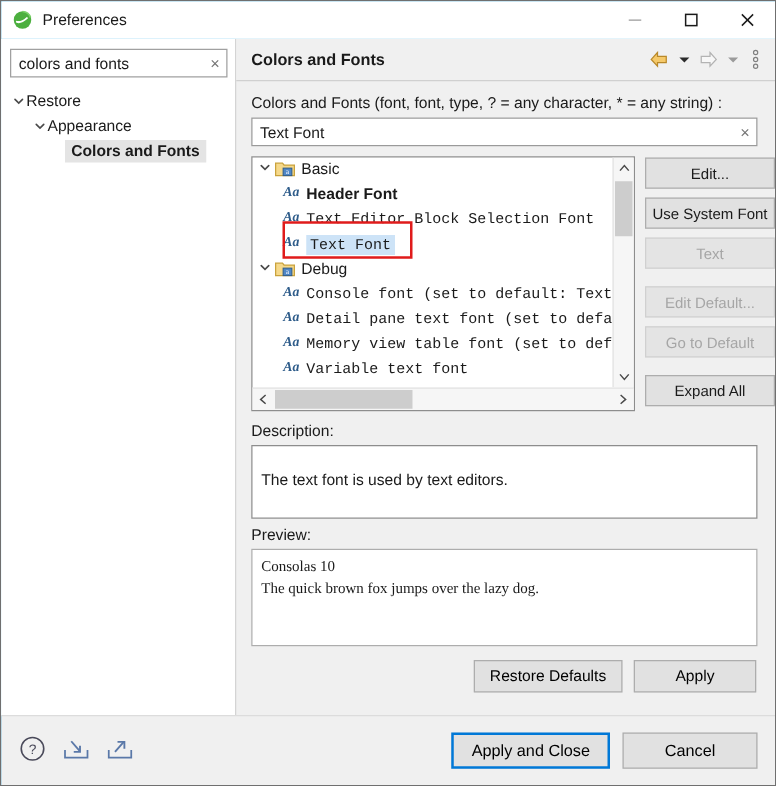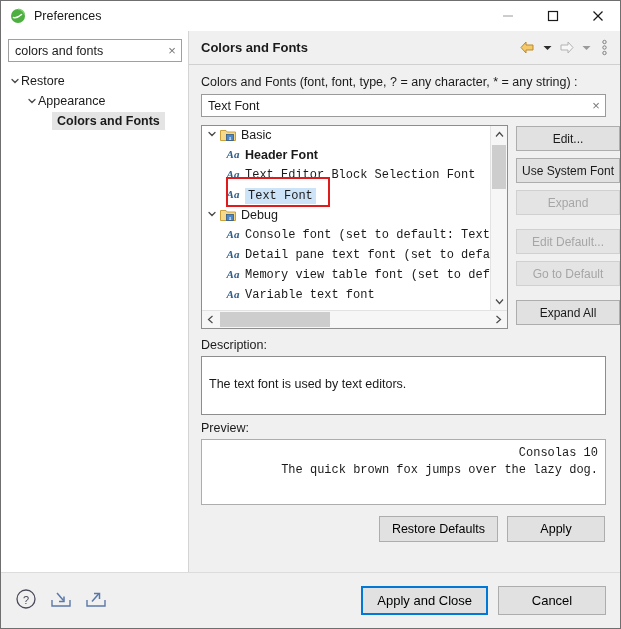--- a/index.html
+++ b/index.html
@@ -368,30 +368,29 @@
   .desc-box {
     height: 59px;
     border: 1px solid #8d8d8d;
     background: #ffffff;
     box-sizing: border-box;
     padding: 20px 7px;
     font-size: 12.5px;
     color: #1a1a1a;
   }
   .preview-box {
-    height: 66px;
+    height: 78px;
     border: 1px solid #adadad;
     background: #ffffff;
     box-sizing: border-box;
     padding: 5px 7px;
-    font-family: Liberation Mono, monospace;
+    font-family: Liberation Serif, serif;
     font-size: 12px;
     color: #1a1a1a;
     line-height: 17px;
-    text-align: right;
   }
 
   .apply-row {
     display: flex;
     justify-content: flex-end;
     gap: 9px;
     padding: 11px 1px 10px 0;
   }
   .btn-wide {
     height: 26px;
@@ -667,21 +666,21 @@
                 <svg width="7" height="9" viewBox="0 0 7 9">
                     <path d="M1.5 1 L5.5 4.5 L1.5 8" stroke="#4a4a4a" stroke-width="1.2" fill="none"></path>
                   </svg>
               </div>
             </div>
           </div>
 
           <div class="btn-col">
             <div class="btn">Edit...</div>
             <div class="btn">Use System Font</div>
-            <div class="btn disabled">Expand</div>
+            <div class="btn disabled">Text</div>
             <div class="btn disabled gap-top">Edit Default...</div>
             <div class="btn disabled">Go to Default</div>
             <div class="btn gap-top">Expand All</div>
           </div>
 
         </div>
 
         <div class="sec-label">Description:</div>
         <div class="desc-box">
           <span>The text font is used by text editors.</span>

